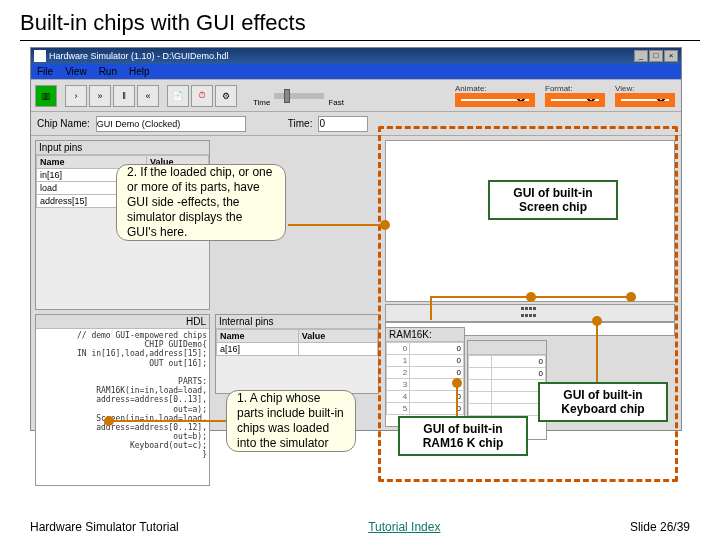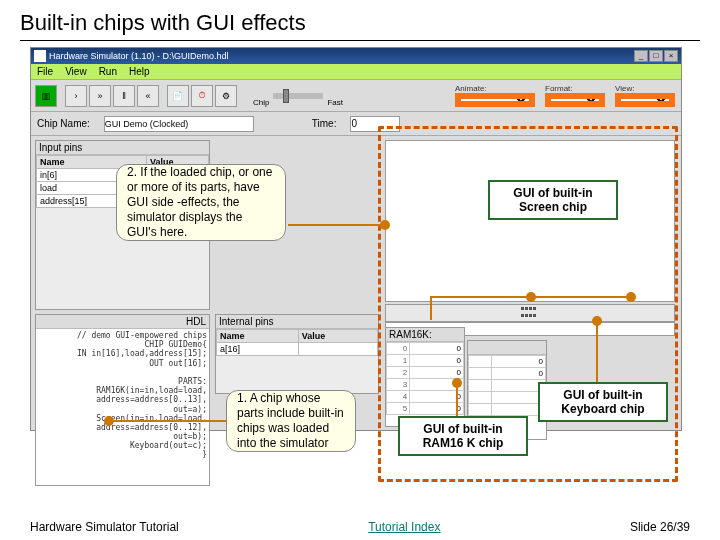--- a/index.html
+++ b/index.html
@@ -5,30 +5,30 @@
   * { box-sizing: border-box; margin: 0; padding: 0; }
   body { font-family: Arial, sans-serif; font-size: 11px; width: 720px; height: 540px; background: #fff; position: relative; overflow: hidden; }
   .slide { width: 720px; height: 540px; position: relative; }
   .title { font-size: 22px; padding: 10px 20px 4px 20px; color: #000; }
   .title-underline { height: 1px; background: #000; margin: 0 20px 6px 20px; }
   .sim-window { position: relative; margin: 0 30px; width: 652px; height: 384px; border: 1px solid #888; background: #dcdcdc; }
   .titlebar { height: 16px; background: linear-gradient(#1a3a6e,#2a5aa0); color:#fff; font-size:9px; display:flex; align-items:center; padding:0 3px; }
   .titlebar-icon { width:12px; height:12px; background:#fff; margin-right:3px; display:inline-block; }
   .win-buttons { margin-left:auto; display:flex; gap:1px; }
   .win-buttons span { width:14px; height:12px; background:#c0c0c0; border:1px solid #888; font-size:8px; text-align:center; line-height:9px; color:#000; }
-  .menubar { height:16px; background:#bef264; font-size:10px; display:flex; align-items:center; gap:12px; padding:0 6px; border-bottom:1px solid #aaa; }
+  .menubar { height:16px; background:#1d4ed8; font-size:10px; display:flex; align-items:center; gap:12px; padding:0 6px; border-bottom:1px solid #aaa; }
   .menubar span { text-decoration: underline; text-decoration-color: transparent; cursor:default; }
   .toolbar { height:32px; background:#dcdcdc; display:flex; align-items:center; padding:2px 4px; gap:2px; border-bottom:1px solid #aaa; font-size:9px; position: relative; }
   .tb-btn { width:22px; height:22px; border:1px solid #999; background:#e8e8e8; display:flex; align-items:center; justify-content:center; }
   .tb-sep { width:4px; }
   .toolbar-right { position:absolute; right:6px; top:4px; display:flex; gap:10px; font-size:9px; }
   .tb-group { display:flex; flex-direction:column; }
   .tb-group label { font-size:8px; color:#333; }
   .tb-group select, .tb-group input { font-size:9px; height:14px; border:6px solid #f97316; background:#fff; }
-  .subbar { height:24px; background:#dcdcdc; border-bottom:1px solid #aaa; display:flex; align-items:center; padding:2px 6px; gap:14px; font-size:10px; }
+  .subbar { height:24px; background:#dcdcdc; border-bottom:1px solid #aaa; display:flex; align-items:center; padding:2px 6px; gap:6px; font-size:10px; }
   .subbar input { font-size:10px; height:16px; border:1px solid #999; background:#fff; padding:0 0; }
   .subbar .chipname { width:150px; font-size:9px; }
   .subbar .time { width:50px; }
   .panels { position:relative; height: calc(100% - 88px); }
   .panel { position:absolute; border:1px solid #999; background:#fff; font-size:9px; overflow:hidden; }
   .panel-header { background:#dcdcdc; font-size:10px; padding:1px 3px; border-bottom:1px solid #bbb; }
   .inputs-panel { left:4px; top:4px; width:175px; height:170px; background:#ececec; }
   .pin-table { width:100%; border-collapse:collapse; font-size:9px; }
   .pin-table th, .pin-table td { border:1px solid #bbb; padding:1px 3px; text-align:left; background:#fff; height:13px; }
   .pin-table th { background:#e0e0e0; }
@@ -85,21 +85,21 @@
       <div class="tb-btn">›</div>
       <div class="tb-btn">»</div>
       <div class="tb-btn">‖</div>
       <div class="tb-btn">«</div>
       <div class="tb-sep"></div>
       <div class="tb-btn">📄</div>
       <div class="tb-btn" style="color:#c00;">⏱</div>
       <div class="tb-btn">⚙</div>
       <div style="width:12px;"></div>
       <div style="display:flex; align-items:flex-end; gap:4px; height:22px;">
-        <span style="font-size:8px;">Chip</span>
+        <span style="font-size:8px;">Time</span>
         <div style="width:50px; height:6px; background:#bbb; position:relative; align-self:center;">
           <div style="position:absolute; left:10px; top:-4px; width:6px; height:14px; background:#888; border:1px solid #555;"></div>
         </div>
         <span style="font-size:8px;">Fast</span>
       </div>
       <div class="toolbar-right">
         <div class="tb-group">
           <label>Animate:</label>
           <select style="width:80px;"><option>Program flow</option></select>
         </div>
@@ -124,21 +124,21 @@
     <div class="panels">
       <div class="panel inputs-panel">
         <div class="panel-header">Input pins</div>
         <table class="pin-table">
           <tbody>
               <tr>
                 <th>Name</th>
                 <th>Value</th>
               </tr>
           <tr>
-                <td>in[6]</td>
+                <td>in[16]</td>
                 <td></td>
               </tr>
           <tr>
                 <td>load</td>
                 <td></td>
               </tr>
           <tr>
                 <td>address[15]</td>
                 <td></td>
               </tr>

